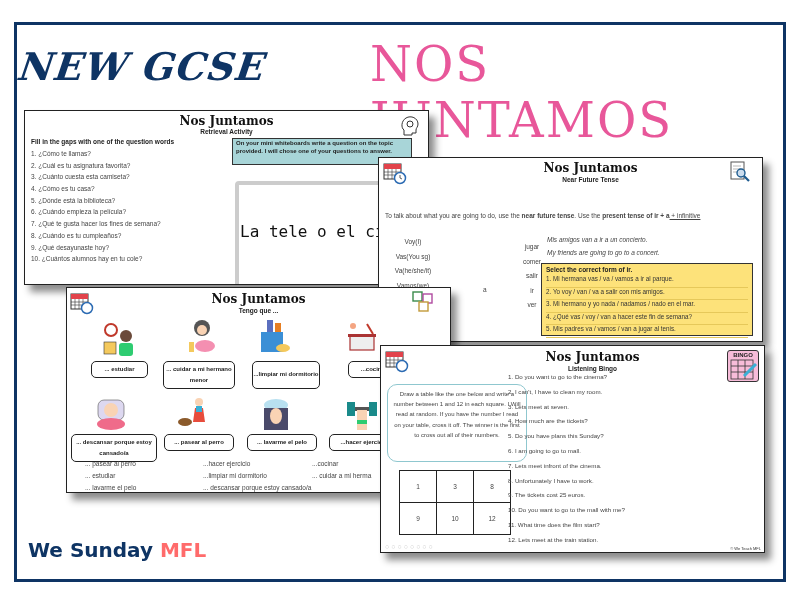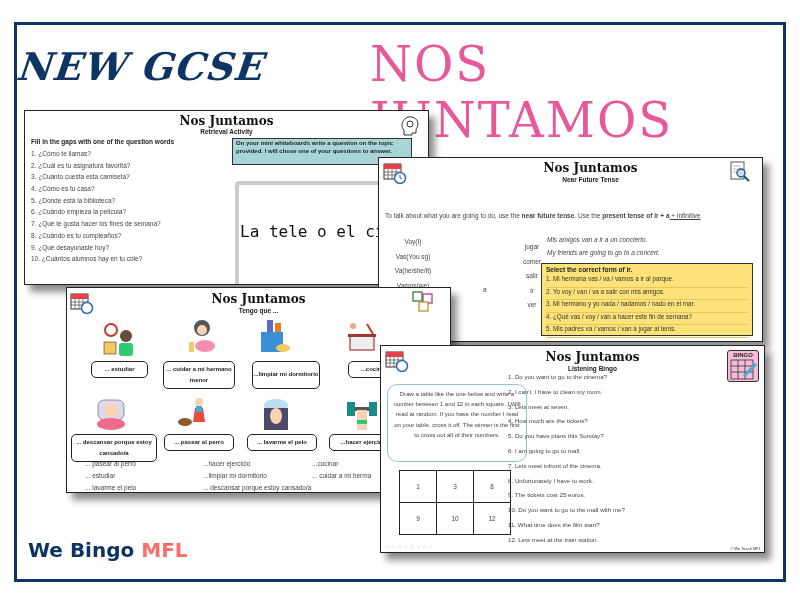--- a/index.html
+++ b/index.html
@@ -291,14 +291,14 @@
     <div>9. The tickets cost 25 euros.</div>
     <div>10. Do you want to go to the mall with me?</div>
     <div>11. What time does the film start?</div>
     <div>12. Lets meet at the train station.</div>
   </div>
   <div class="dots">○○○○○○○○</div>
   <div class="copy">© We Teach MFL</div>
 </div>
 
 <div class="brand">
-  <span>We Bingo</span> <span class="mfl">MFL</span>
+  <span>We Sunday</span> <span class="mfl">MFL</span>
 </div>
 
 </body></html>

